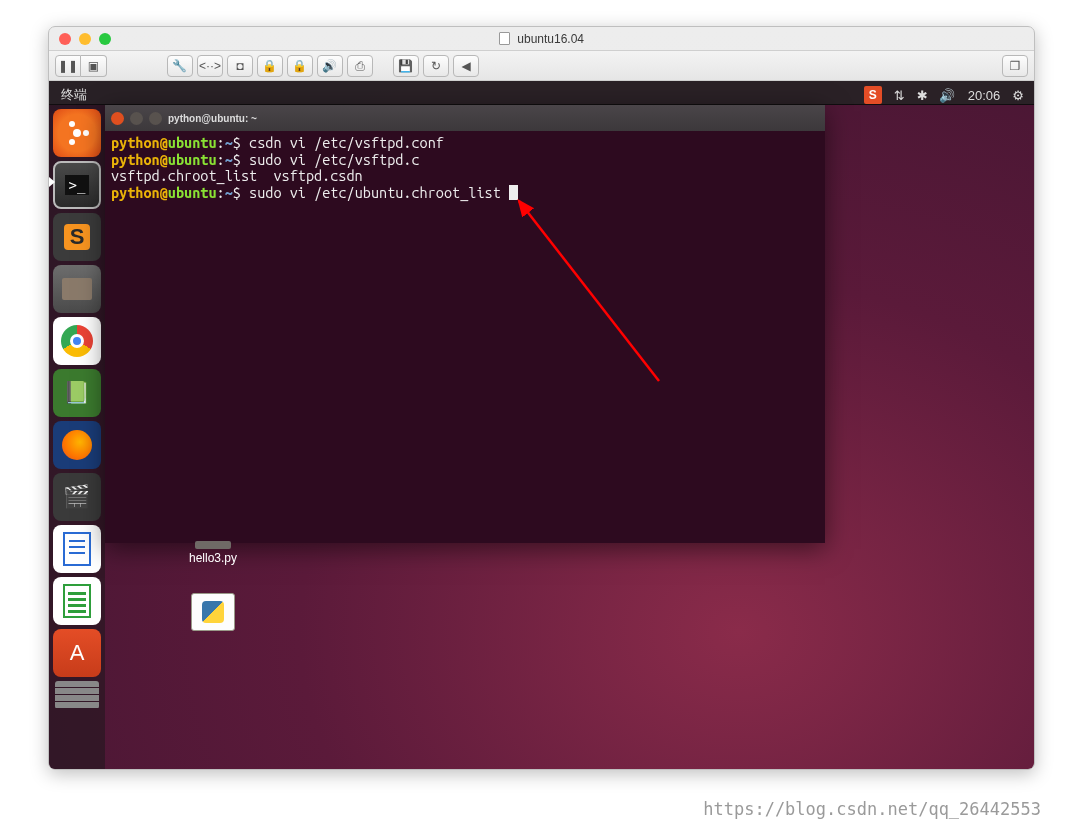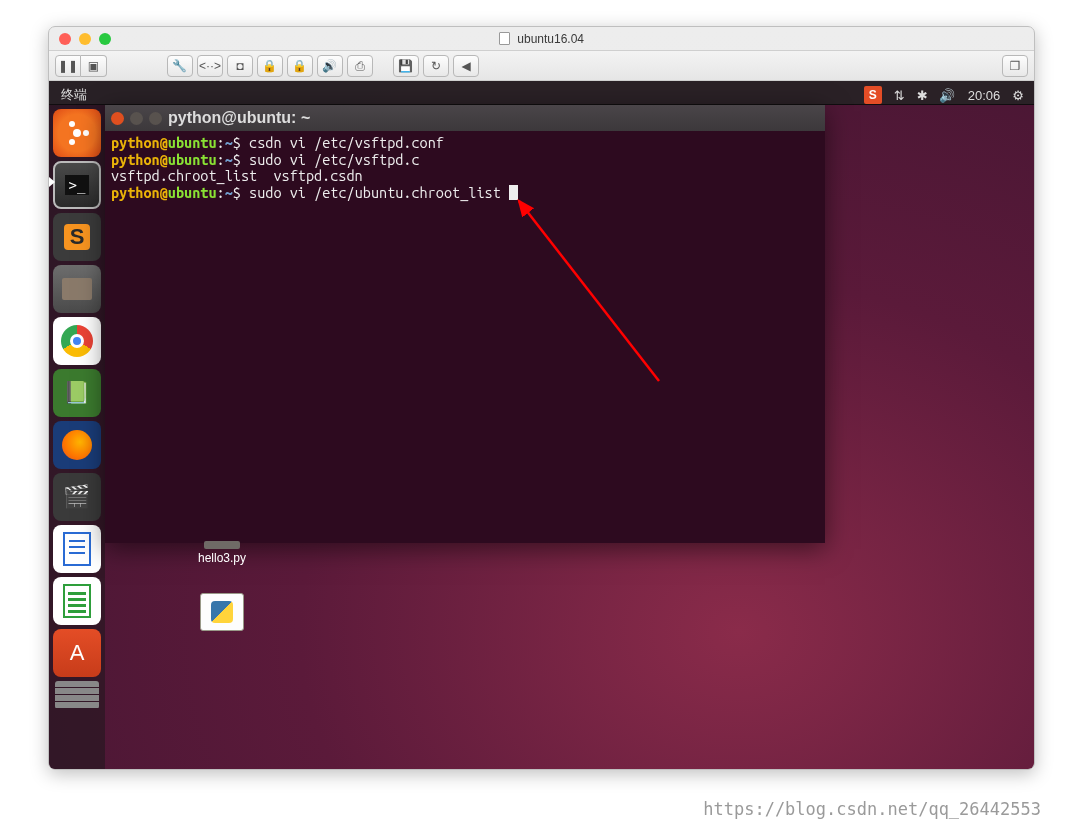--- a/index.html
+++ b/index.html
@@ -125,21 +125,21 @@
   left:56px; top:24px;
   width:720px; height:438px;
   background:#2d0a1f;
   box-shadow: 0 6px 24px rgba(0,0,0,0.5);
 }
 .term-titlebar {
   height:26px;
   background:linear-gradient(#4a4549,#3c383b);
   display:flex; align-items:center;
   padding:0 6px; gap:6px;
-  color:#ddd; font-size:16px; font-weight:bold;
+  color:#ddd; font-size:10px; font-weight:bold;
 }
 .term-circle{ width:13px;height:13px;border-radius:50%; }
 .tc-close{ background:#df4f1f; }
 .tc-min{ background:#58524e; }
 .tc-max{ background:#58524e; }
 .term-body {
   padding:4px 6px;
   font-family: "Ubuntu Mono", "DejaVu Sans Mono", monospace;
   font-size:14.5px;
   line-height:1.15;
@@ -150,21 +150,21 @@
 .t-host{ color:#8ae234; font-weight:bold; }
 .t-path{ color:#729fcf; font-weight:bold; }
 .t-cmd{ color:#eee; }
 .t-cursor{
   display:inline-block; width:9px; height:15px; background:#eee;
   vertical-align:-2px;
 }
 
 .desktop-icons {
   position:absolute;
-  left:128px; top:460px;
+  left:119px; top:460px;
 }
 .d-icon{ width:90px; text-align:center; margin-bottom:28px; }
 .d-icon .thumb{
   margin:0 auto 2px;
 }
 .thumb-folder{ width:36px; height:8px; background:#6f6a66; border-radius:2px; }
 .thumb-py{
   width:44px; height:52px; background:#fdfdfd; border:1px solid #998; border-radius:3px;
   margin:0 auto 2px; display:flex; align-items:center; justify-content:center;
 }

